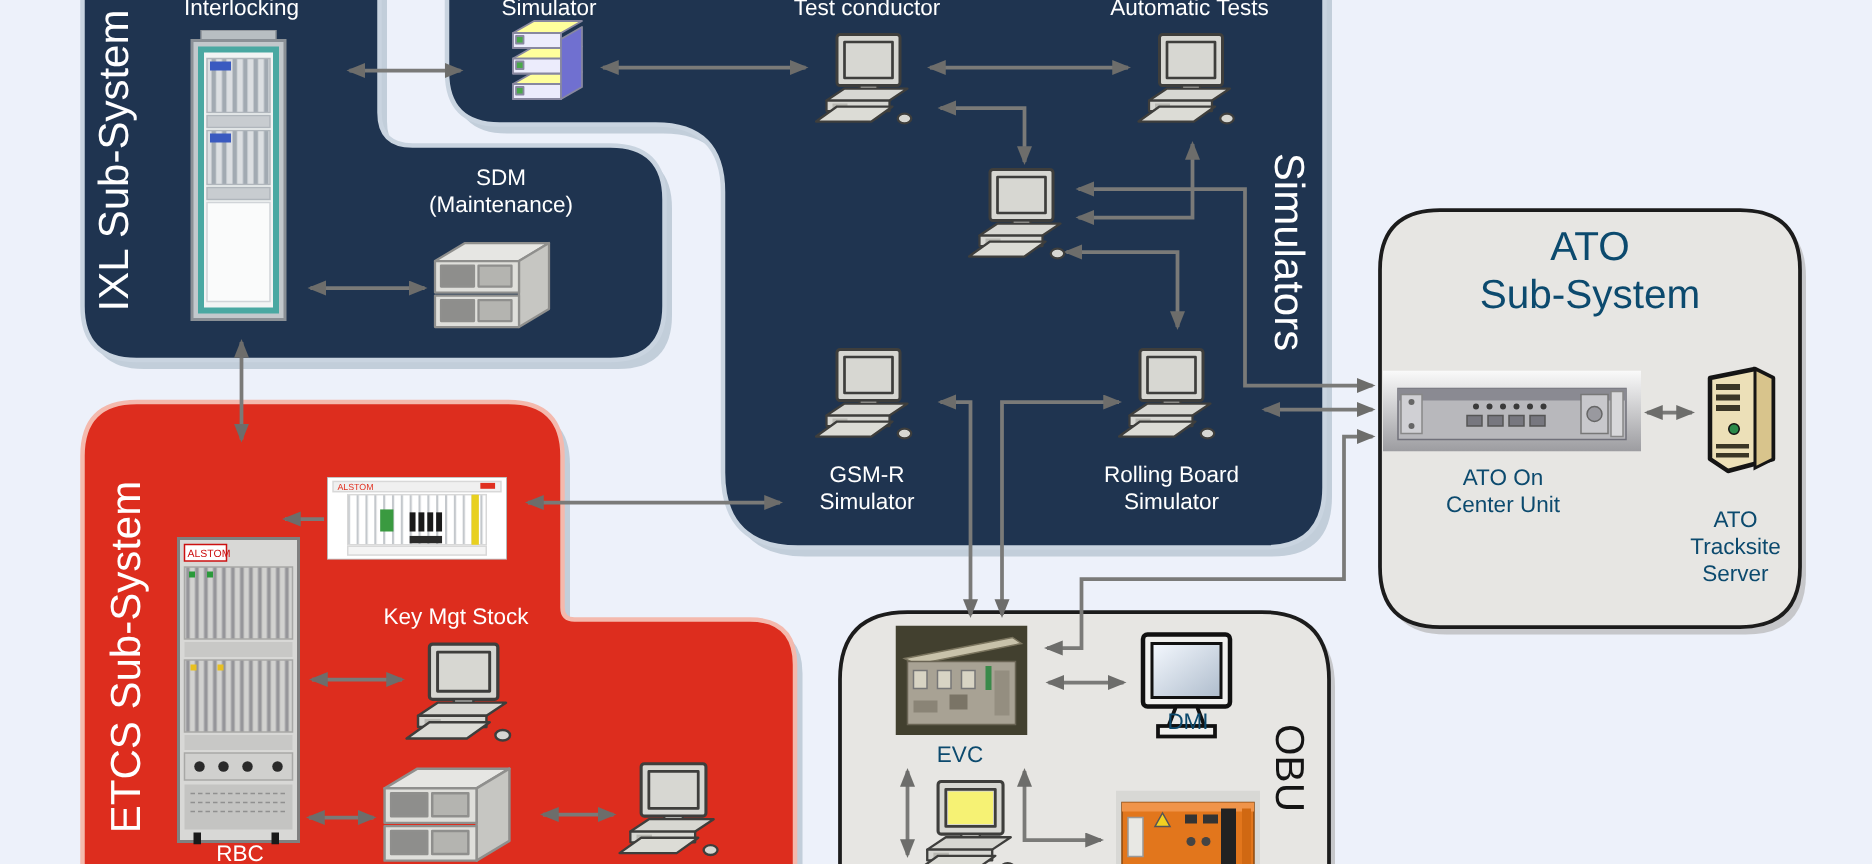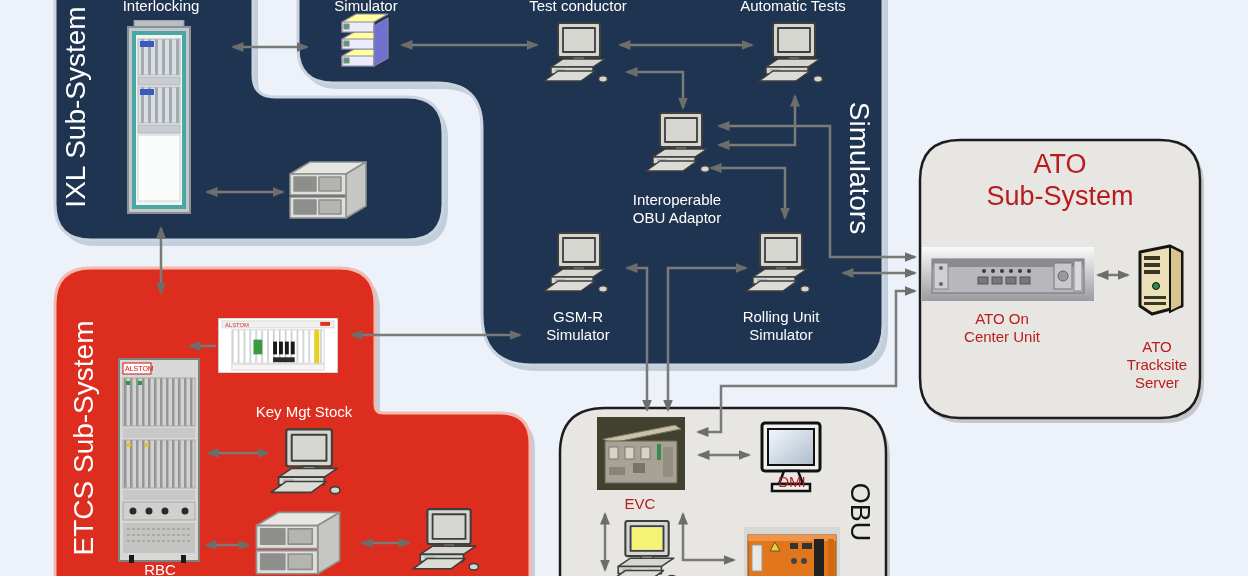--- a/index.html
+++ b/index.html
@@ -8,21 +8,21 @@
   #root svg.canvas{position:absolute;left:0;top:0;z-index:1;}
   .shadow{fill:#9fb0bf;opacity:.55;transform:translate(5px,6px);}
   .shadow.gray{fill:#b5b5b5;opacity:.7;transform:translate(4px,5px);}
   .box-navy{fill:#1f3450;stroke:#c9d4e0;stroke-width:3;}
   .box-red{fill:#dd2d1e;stroke:#f4b9ad;stroke-width:3;}
   .box-gray{fill:#e7e6e3;stroke:#1c1c1c;stroke-width:2.5;}
   .arr{fill:none;stroke:#7a7a78;stroke-width:2.5;}
   .icon{position:absolute;z-index:3;}
   .lbl{position:absolute;z-index:4;transform:translateX(-50%);color:#ffffff;
        font-size:15px;line-height:18px;text-align:center;white-space:pre-line;}
-  .lbl.dark{color:#b91c1c;}
+  .lbl.dark{color:#0c4a6e;}
   .lbl.big{font-size:27px;line-height:32px;}
   .vlbl{position:absolute;z-index:4;color:#ffffff;font-size:28px;white-space:nowrap;}
   .vlbl.ccw{transform:translate(-50%,-50%) rotate(-90deg);}
   .vlbl.cw{transform:translate(-50%,-50%) rotate(90deg);}
   .vlbl.dark{color:#141414;font-size:27px;}
 </style>
 </head>
 <body>
 
 <div id="root">
@@ -290,29 +290,29 @@
     <rect x="14" y="52" width="22" height="3" fill="#3a3626"></rect>
     <rect x="14" y="58" width="22" height="3" fill="#3a3626"></rect>
   </svg>
 
   <div class="vlbl ccw" style="left:76px;top:107px">IXL Sub-System</div>
   <div class="vlbl ccw" style="left:84px;top:438px">ETCS Sub-System</div>
   <div class="vlbl cw" style="left:859px;top:168px">Simulators</div>
   <div class="vlbl cw dark" style="left:859px;top:512px">OBU</div>
 
   <div class="lbl" style="left:161px;top:-3px">Interlocking</div>
+  <div class="lbl" style="left:334px;top:110px">SDM
+(Maintenance)</div>
 
   <div class="lbl" style="left:366px;top:-3px">Simulator</div>
   <div class="lbl" style="left:578px;top:-3px">Test conductor</div>
   <div class="lbl" style="left:793px;top:-3px">Automatic Tests</div>
-  <div class="lbl" style="left:677px;top:191px">Interoperable
-OBU Adaptor</div>
   <div class="lbl" style="left:578px;top:308px">GSM-R
 Simulator</div>
-  <div class="lbl" style="left:781px;top:308px">Rolling Unit
+  <div class="lbl" style="left:781px;top:308px">Rolling Board
 Simulator</div>
 
   <div class="lbl" style="left:304px;top:403px">Key Mgt Stock</div>
   <div class="lbl" style="left:160px;top:561px">RBC</div>
 
   <div class="lbl dark" style="left:640px;top:495px">EVC</div>
   <div class="lbl dark" style="left:792px;top:473px">DMI</div>
 
   <div class="lbl dark big" style="left:1060px;top:148px">ATO
 Sub-System</div>

